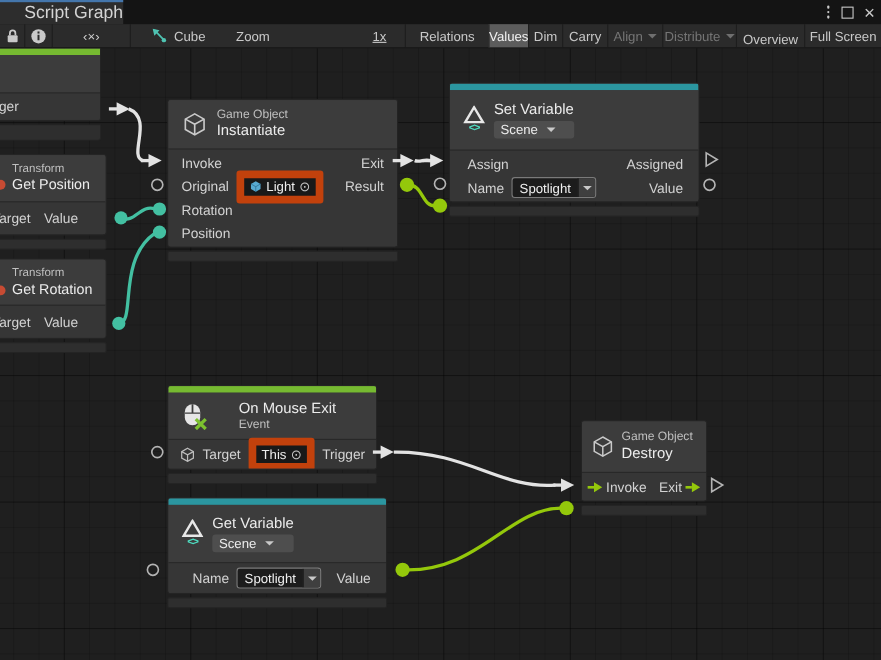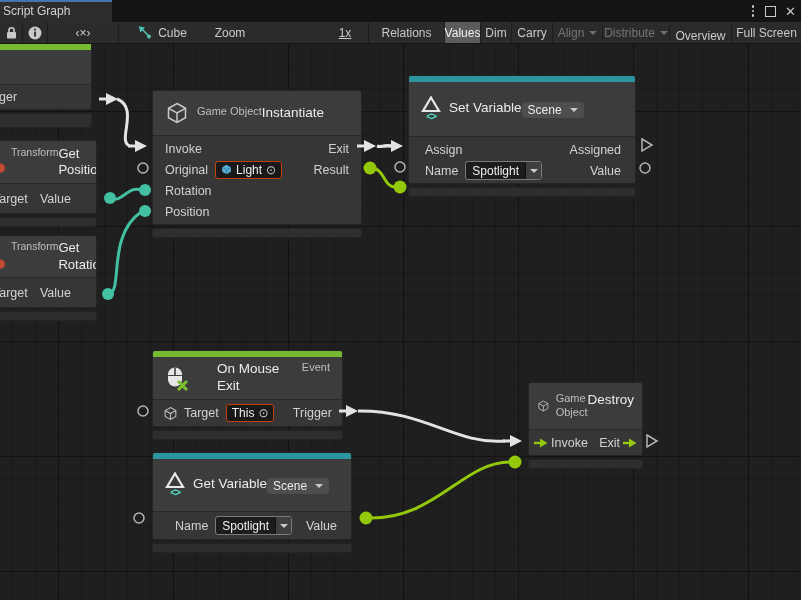--- a/index.html
+++ b/index.html
@@ -1,22 +1,22 @@
 <!DOCTYPE html>
 <html><head>
 <meta charset="utf-8">
 <style>
   html,body{margin:0;padding:0;background:#111;}
   .screen{position:relative;width:801px;height:600px;overflow:hidden;background:#181818;
     font-family:"Liberation Sans",sans-serif;-webkit-font-smoothing:antialiased;}
   
   .tabbar{position:absolute;top:0;left:0;width:801px;height:22px;background:#141414;}
   .tab{position:absolute;left:0;top:0;width:112px;height:22px;background:#2D2D2D;
-    border-top:2px solid #4476AC;box-sizing:border-box;color:#D4D4D4;font-size:12px;
-    line-height:19px;padding-left:3px;}
+    border-top:2px solid #4476AC;box-sizing:border-box;color:#D4D4D4;font-size:16px;
+    line-height:19px;padding-left:22px;}
   .win-controls{position:absolute;right:3px;top:2px;display:flex;align-items:center;gap:7px;height:18px;}
   .kebab{display:flex;flex-direction:column;gap:2px;padding:2px 4px;}
   .kebab i{width:2.5px;height:2.5px;border-radius:50%;background:#C9C9C9;}
   .maxbox{width:9px;height:9px;border:1.5px solid #C9C9C9;}
   .closex{color:#C9C9C9;font-size:13px;line-height:13px;padding:0 2px;}
   
   .toolbar{position:absolute;top:22px;left:0;width:801px;height:22px;background:#2B2B2B;
     border-bottom:1px solid #151515;box-sizing:border-box;color:#C9C9C9;font-size:12px;}
   .tb{position:absolute;top:0;height:21px;display:flex;align-items:center;justify-content:center;box-sizing:border-box;}
   .tb-sep{position:absolute;top:0;width:1px;height:21px;background:#1D1D1D;}
@@ -35,30 +35,30 @@
       linear-gradient(to bottom, rgba(0,0,0,.32) 1px, transparent 1px),
       linear-gradient(to right, rgba(0,0,0,.16) 1px, transparent 1px),
       linear-gradient(to bottom, rgba(0,0,0,.16) 1px, transparent 1px);
     background-size:115px 115px,115px 115px,23px 23px,23px 23px;
     background-position:-57px -48px,-57px -48px,-11px -2px,-11px -2px;}
   .node{position:absolute;}
   .node-main{background:#373737;border:1px solid #242424;border-radius:3px;overflow:hidden;}
   .accent-teal{height:6px;background:#2B96A0;}
   .accent-green{height:6px;background:#76BA31;}
   .n-header{background:#3C3C3C;display:flex;align-items:center;gap:8px;padding:0 12px;box-sizing:border-box;}
-  .n-titles{display:flex;flex-direction:row;justify-content:space-between;line-height:1.25;}
+  .n-titles{display:flex;flex-direction:column;justify-content:space-between;line-height:1.25;}
   .n-cat{font-size:11px;color:#BFBFBF;}
   .n-title{font-size:13.5px;color:#ECECEC;}
   .n-body{border-top:1px solid #282828;background:#363636;}
   .row{display:flex;align-items:center;height:21px;padding:0 12px;font-size:12.5px;color:#D2D2D2;}
   .right{margin-left:auto;}
   .node-footer{height:10px;background:#2E2E2E;margin-top:3px;border-radius:2px;border:1px solid #242424;box-sizing:border-box;}
   .dd{display:inline-flex;align-items:center;background:#4E4E4E;border-radius:3px;height:16px;
     padding:0 6px;font-size:12px;color:#ECECEC;margin-top:2px;}
-  .pill{display:inline-flex;align-items:center;gap:4px;background:#191919;border:1px solid #c2410c;
+  .pill{display:inline-flex;align-items:center;gap:4px;background:#191919;border:7px solid #c2410c;
     border-radius:3px;height:16px;padding:0 5px;font-size:12px;color:#EFEFEF;}
   .picker{color:#C6C6C6;font-size:12px;line-height:12px;}
   .fdd{display:inline-flex;align-items:stretch;border:1px solid #7A7A7A;background:#1C1C1C;border-radius:3px;height:17px;overflow:hidden;}
   .fdd-text{display:flex;align-items:center;padding:0 6px;font-size:12px;color:#EFEFEF;}
   .fdd-btn{display:flex;align-items:center;justify-content:center;width:15px;background:#3F3F3F;border-left:1px solid #101010;}
   .var-icon{display:flex;flex-direction:column;align-items:center;line-height:1;}
   .var-icon .vi-brackets{color:#4FE0C4;font-size:10px;font-weight:bold;letter-spacing:-1px;margin-top:-1px;}
   .flow-arrow-mini{display:inline-block;margin:0 3px;}
   .gray-dot{display:inline-block;width:8px;height:8px;border-radius:50%;background:#A2A2A2;margin:0 5px 0 3px;}
   svg.overlay{position:absolute;top:0;left:0;pointer-events:none;}

